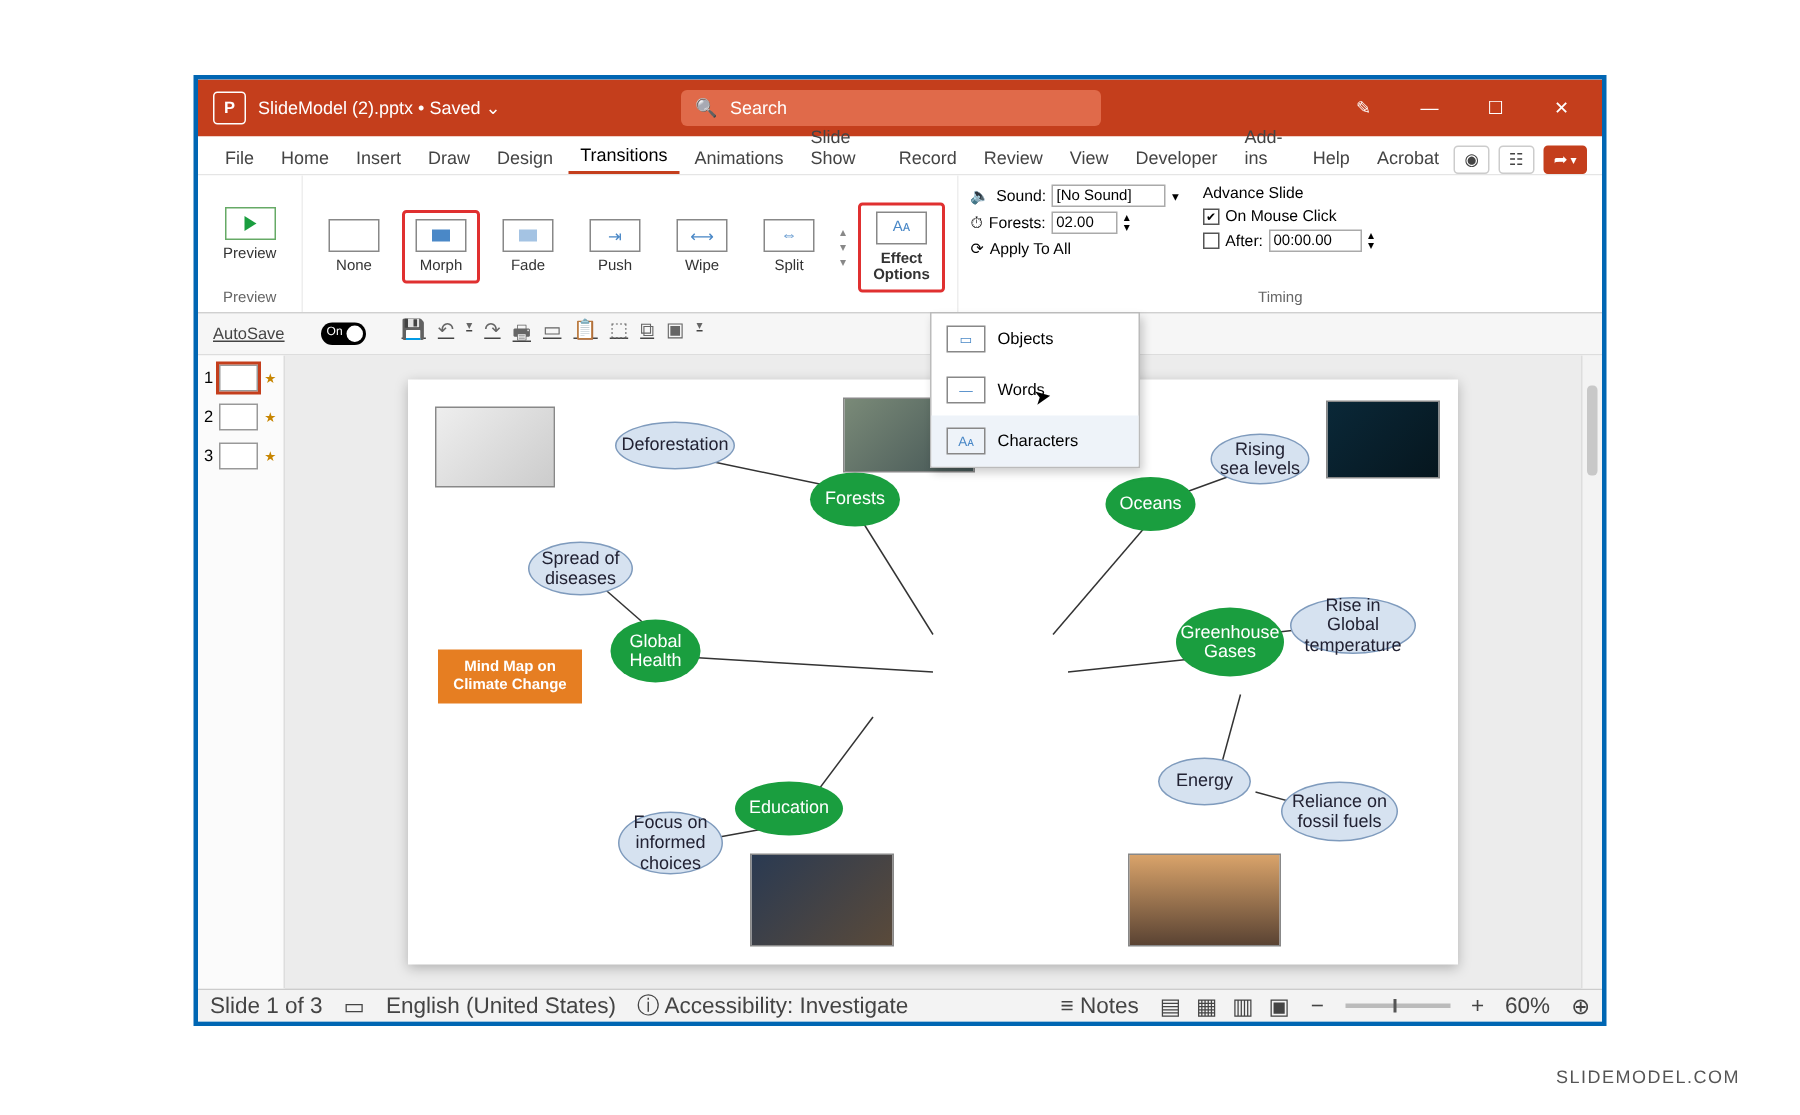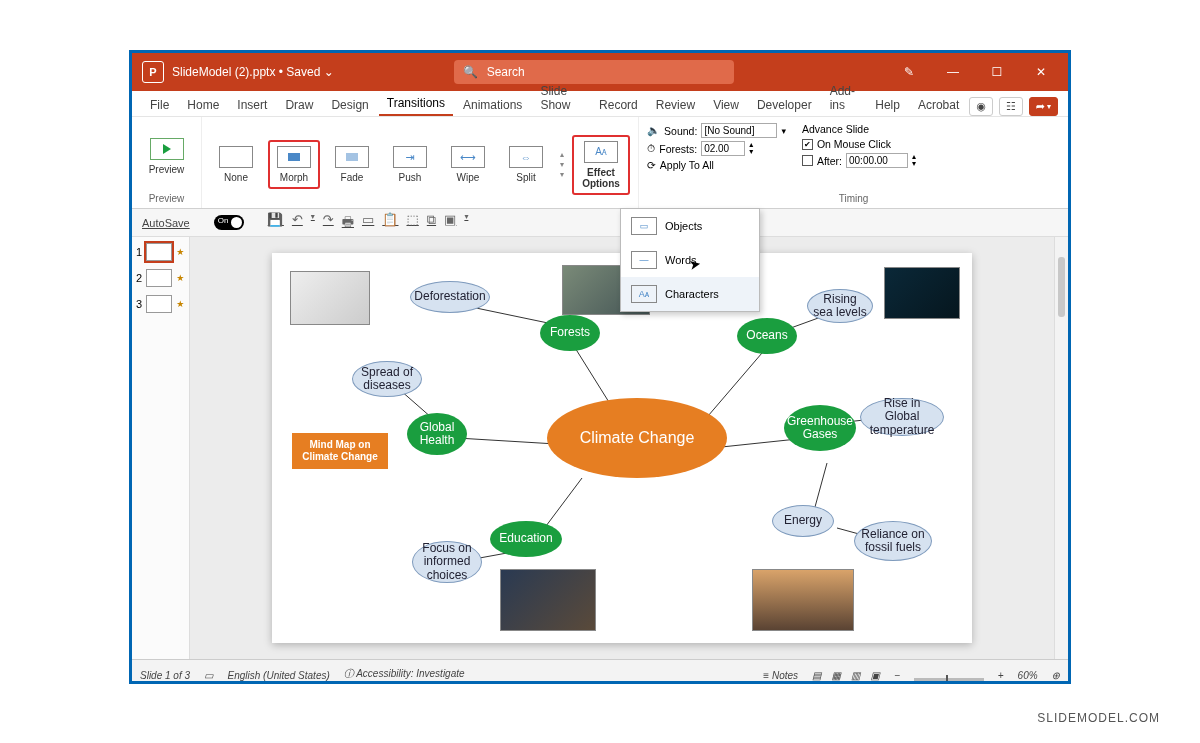--- a/index.html
+++ b/index.html
@@ -57,21 +57,21 @@
   .img-ph { position: absolute; background: linear-gradient(135deg,#7a8a78,#455); border: 1px solid #888; }
   .titlebox { position: absolute; background: #e67e22; color: #fff; font-size: 10px; font-weight: bold; padding: 6px 8px; text-align: center; width: 96px; line-height: 1.2; }
   svg.lines { position: absolute; inset: 0; width: 100%; height: 100%; pointer-events: none; }
   
   .dropdown { position: absolute; top: 155px; left: 488px; width: 140px; background: #fff; border: 1px solid #bbb; box-shadow: 2px 3px 6px rgba(0,0,0,.2); font-size: 11px; z-index: 50; }
   .dd-item { display: flex; align-items: center; gap: 8px; padding: 8px 10px; }
   .dd-item.sel { background: #eef3f9; }
   .dd-icon { width: 26px; height: 18px; border: 1px solid #888; display: flex; align-items: center; justify-content: center; font-size: 9px; color: #4a88c7; }
   .cursor { position: absolute; top: 203px; left: 557px; font-size: 14px; z-index: 60; transform: rotate(-10deg); }
   
-  .statusbar { height: 22px; background: #f3f3f3; border-top: 1px solid #ccc; display: flex; align-items: flex-end; font-size: 10px; color: #444; padding: 0 8px; gap: 14px; font-style: italic; }
+  .statusbar { height: 22px; background: #f3f3f3; border-top: 1px solid #ccc; display: flex; align-items: center; font-size: 15px; color: #444; padding: 0 8px; gap: 14px; }
   .statusbar .sep { flex: 1; }
   .sb-icons { display: flex; gap: 10px; align-items: center; }
   .zoom-slider { width: 70px; height: 3px; background: #bbb; position: relative; }
   .zoom-slider::after { content:""; position:absolute; left: 46%; top:-3px; width:2px; height:9px; background:#555; }
   
   .watermark { position: absolute; right: 40px; bottom: 18px; font-size: 12px; letter-spacing: 1px; color: #555; }
 </style>
 </head>
 <body>
 
@@ -278,21 +278,20 @@
             <line x1="505" y1="80" x2="560" y2="60"></line>
             <line x1="440" y1="195" x2="535" y2="185"></line>
             <line x1="565" y1="170" x2="610" y2="165"></line>
             <line x1="555" y1="210" x2="540" y2="265"></line>
             <line x1="565" y1="275" x2="620" y2="290"></line>
           </g>
         </svg>
 
         <div class="titlebox" style="left:20px; top:180px;">Mind Map on Climate Change</div>
 
-        <div class="node center" style="left:275px; top:145px;">Climate Change</div>
 
         <div class="node green" style="left:268px; top:62px; width:60px; height:36px;">Forests</div>
         <div class="node green" style="left:465px; top:65px; width:60px; height:36px;">Oceans</div>
         <div class="node green" style="left:135px; top:160px; width:60px; height:42px;">Global Health</div>
         <div class="node green" style="left:512px; top:152px; width:72px; height:46px;">Greenhouse Gases</div>
         <div class="node green" style="left:218px; top:268px; width:72px; height:36px;">Education</div>
 
         <div class="node blue" style="left:138px; top:28px; width:80px; height:32px;">Deforestation</div>
         <div class="node blue" style="left:535px; top:36px; width:66px; height:34px;">Rising sea levels</div>
         <div class="node blue" style="left:80px; top:108px; width:70px; height:36px;">Spread of diseases</div>

